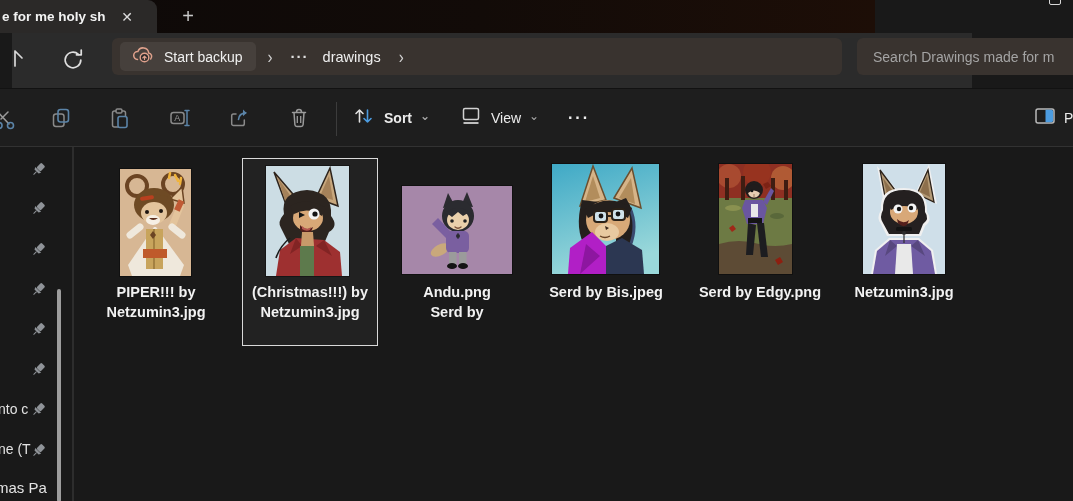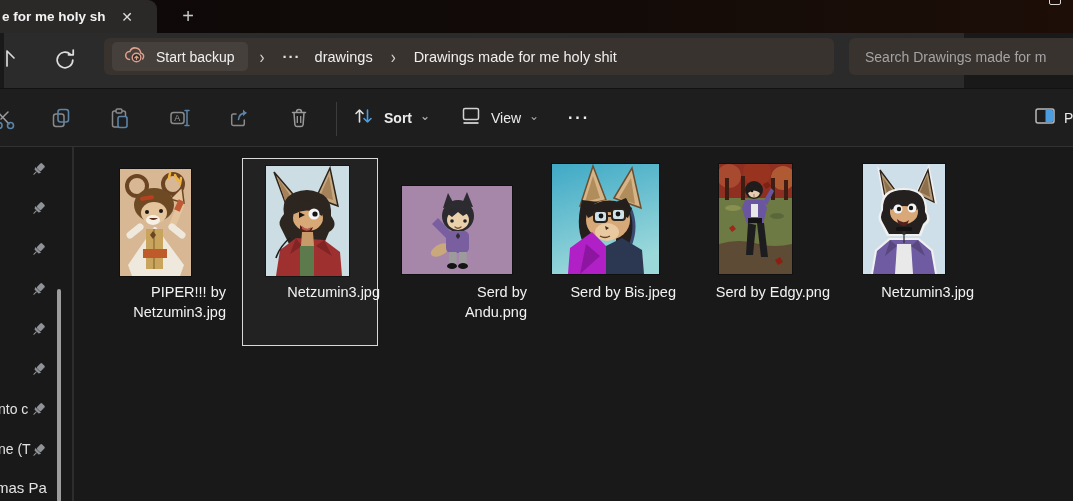--- a/index.html
+++ b/index.html
@@ -3,34 +3,34 @@
 <meta charset="utf-8">
 <style>
   html,body{margin:0;padding:0;background:#000;}
   *{box-sizing:border-box;}
   .window{
     position:relative;width:1073px;height:501px;overflow:hidden;
     background:#191919;font-family:"Liberation Sans","DejaVu Sans",sans-serif;
     color:#ededed;
   }
   
-  .tabstrip{position:absolute;left:0;top:0;width:1073px;height:33px;
+  .tabstrip{position:absolute;left:0;top:0;width:875px;height:33px;
     background:linear-gradient(90deg,#0d0908 0%,#120b08 55%,#1d0e07 100%);}
   .tab{position:absolute;left:0;top:0;width:157px;height:33px;background:#2b2928;
     border-radius:0 9px 0 0;display:flex;align-items:center;}
   .tab-title{width:112px;padding-left:2px;overflow:hidden;white-space:nowrap;
     font-size:13.5px;font-weight:700;color:#f2f2f2;}
   .tab-close{width:30px;height:24px;display:flex;align-items:center;justify-content:center;
     color:#dcdcdc;font-size:14px;cursor:default;}
   .newtab{position:absolute;left:174px;top:3px;width:28px;height:26px;display:flex;
     align-items:center;justify-content:center;color:#c9c9c9;font-size:20px;font-weight:400;}
   .win-restore{position:absolute;left:1049px;top:-4px;width:12px;height:9px;
     border:1.5px solid #d8d8d8;border-radius:2px;background:transparent;}
   
-  .navbar{position:absolute;left:4px;top:33px;width:960px;height:55px;background:#2b2b2b;}
+  .navbar{position:absolute;left:12px;top:33px;width:960px;height:55px;background:#2b2b2b;}
   .nav-up{position:absolute;left:-9px;top:11px;}
   .nav-refresh{position:absolute;left:48px;top:14px;}
   .crumbbar{position:absolute;left:100px;top:5px;width:730px;height:37px;background:#39332f;
     border-radius:6px;display:flex;align-items:center;padding:0 8px;gap:2px;}
   .backup-pill{display:flex;align-items:center;gap:9px;background:#46403c;border-radius:5px;
     height:29px;padding:0 13px 0 11px;}
   .backup-label{font-size:14px;color:#f0f0f0;}
   .crumb-sep{color:#cfcfcf;font-size:15px;padding:0 10px;transform:scaleY(1.25);}
   .crumb-more{color:#e0e0e0;font-size:15px;font-weight:700;letter-spacing:1px;padding:0 6px;}
   .crumb{font-size:14.5px;color:#efefef;padding:0 6px;white-space:nowrap;}
@@ -58,22 +58,22 @@
   .side-divider{position:absolute;left:72px;top:0;width:2px;height:355px;background:#2d2d2d;}
   .side-row{position:absolute;height:24px;display:flex;align-items:center;}
   .side-frag{position:absolute;font-size:14px;color:#e2e2e2;white-space:nowrap;}
   .side-scrollbar{position:absolute;left:57px;top:142px;width:4px;height:213px;background:#9d9d9d;
     border-radius:2px;}
   .content{position:absolute;left:74px;top:0;width:999px;height:355px;}
   
   .tile{position:absolute;display:block;}
   .thumb{position:absolute;overflow:hidden;box-shadow:0 0 0 1px rgba(0,0,0,.35);}
   .thumb svg{display:block;}
-  .tile-label{position:absolute;text-align:right;font-size:14.5px;line-height:20px;
-    color:#f2f2f2;white-space:nowrap;}
+  .tile-label{position:absolute;text-align:center;font-size:14.5px;line-height:20px;
+    color:#f2f2f2;white-space:nowrap;font-weight:bold;}
   .selectbox{position:absolute;border:1px solid #d9d9d9;background:rgba(255,255,255,0.045);}
 </style>
 </head>
 <body>
 
 <div class="window">
 
   <div class="tabstrip">
     <div class="tab">
       <div class="tab-title">e for me holy sh</div>
@@ -104,21 +104,20 @@
             <circle cx="13.5" cy="11.5" r="4.3" fill="#2b2b2b" stroke="#dfa18c" stroke-width="1.4"></circle>
             <path d="M13.5 13.6 v-3.4 M13.5 10.2 l-1.7 1.7 M13.5 10.2 l1.7 1.7" fill="none" stroke="#dfa18c" stroke-width="1.3" stroke-linecap="round"></path>
           </svg>
         </span>
         <span class="backup-label">Start backup</span>
       </div>
       <span class="crumb-sep">›</span>
       <span class="crumb-more">···</span>
       <span class="crumb">drawings</span>
       <span class="crumb-sep">›</span>
-      <span class="crumb">Drawings made for me holy shit</span>
     </div>
 
     <div class="searchbox">
       <input type="text" placeholder="Search Drawings made for m" style="">
     </div>
   </div>
 
   <div class="toolbar">
     <div class="tb-icon" style="left:-8px;">
       <svg width="24" height="24" viewBox="0 0 24 24">
@@ -337,20 +336,21 @@
             <path d="M36 60 q5 5 9 1 l-1 3 q-4 2 -8 -1 Z" fill="#b4574f"></path>
             <path d="M10 110 L14 84 L30 72 L58 74 L74 86 L76 110 Z" fill="#9e3030"></path>
             <path d="M30 72 L24 88 L36 80 Z" fill="#822424"></path>
             <path d="M58 74 L66 90 L50 80 Z" fill="#822424"></path>
             <rect x="34" y="80" width="14" height="30" fill="#5d7a4c"></rect>
             <path d="M36 66 h11 l1 14 h-13 Z" fill="#c89a6a"></path>
             <path d="M24 72 q-10 8 -14 20" fill="none" stroke="#1c1c1c" stroke-width="1.6"></path>
           </svg>
         </div>
         <div class="tile-label" style="left:166px;top:135px;width:140px;">
+          <div>(Christmas!!!) by</div>
           <div>Netzumin3.jpg</div>
         </div>
       </div>
 
       <div class="tile">
         <div class="thumb" style="left:328px;top:39px;width:110px;height:88px;">
           <svg width="110" height="88" viewBox="0 0 110 88">
             <rect width="110" height="88" fill="#a687a9"></rect>
             <ellipse cx="38" cy="64" rx="10" ry="5.5" fill="#c9a87b" transform="rotate(-28 38 64)"></ellipse>
             <path d="M41 22 L46 7 L53 20 Z" fill="#2b2b30"></path>
@@ -365,22 +365,22 @@
             <path d="M44 52 L30 38 L36 32 L49 46 Z" fill="#7a5fa0"></path>
             <circle cx="56" cy="50" r="2" fill="#2b2b30"></circle>
             <path d="M56 47 v6" stroke="#2b2b30" stroke-width="1"></path>
             <rect x="47" y="66" width="7.5" height="13" fill="#9b9b9b"></rect>
             <rect x="57" y="66" width="7.5" height="13" fill="#9b9b9b"></rect>
             <ellipse cx="50" cy="80" rx="5" ry="3" fill="#141414"></ellipse>
             <ellipse cx="61" cy="80" rx="5" ry="3" fill="#141414"></ellipse>
           </svg>
         </div>
         <div class="tile-label" style="left:313px;top:135px;width:140px;">
+          <div>Andu.png</div>
           <div>Serd by</div>
-          <div>Andu.png</div>
         </div>
       </div>
 
       <div class="tile">
         <div class="thumb" style="left:478px;top:17px;width:107px;height:110px;">
           <svg width="107" height="110" viewBox="0 0 107 110">
             <defs>
               <linearGradient id="bisbg" x1="0" y1="0" x2="0.3" y2="1">
                 <stop offset="0" stop-color="#3fa9c6"></stop>
                   <stop offset="1" stop-color="#9ad8da"></stop>

